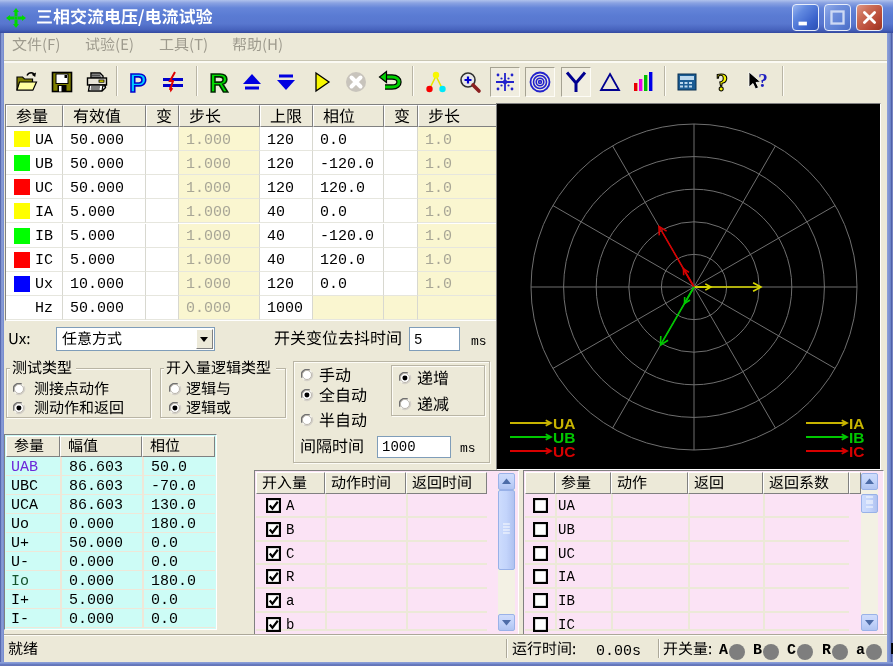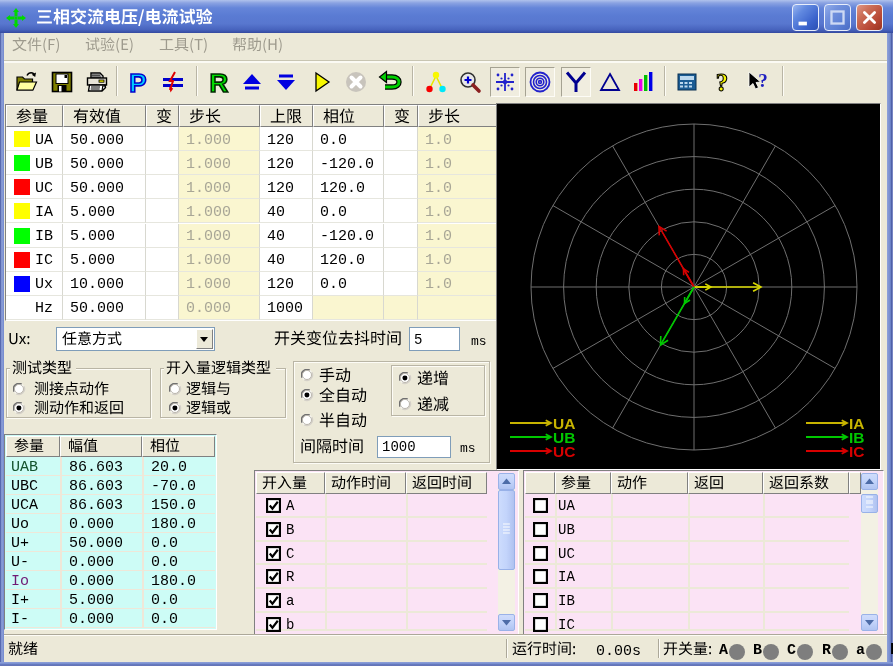--- a/index.html
+++ b/index.html
@@ -548,35 +548,35 @@
 <svg style="position:absolute;left:68px;top:438px;overflow:visible" width="32" height="18">
       <path transform="translate(0,13)" d="M3.0 -12.6H3.9V1.2H3.0ZM1.0 -9.8H5.5V-8.7H1.9V-1.9H1.0ZM5.1 -9.8H6.0V-3.1Q6.0 -2.8 5.9 -2.6Q5.8 -2.4 5.6 -2.2Q5.4 -2.1 5.2 -2.1Q4.9 -2.0 4.5 -2.0Q4.5 -2.2 4.4 -2.5Q4.3 -2.8 4.2 -3.0Q4.5 -3.0 4.7 -3.0Q4.9 -3.0 5.0 -3.0Q5.1 -3.0 5.1 -3.2ZM6.5 -11.8H14.3V-10.9H6.5ZM8.2 -8.9V-7.2H12.5V-8.9ZM7.2 -9.8H13.5V-6.3H7.2ZM7.1 -2.7H13.7V-1.8H7.1ZM7.0 -0.2H13.7V0.7H7.0ZM6.6 -5.1H14.1V1.2H13.0V-4.2H7.6V1.2H6.6ZM9.7 -4.7H10.7V0.4H9.7Z M19.9 -11.1H28.9V-10.1H19.9ZM19.3 -0.2H29.4V0.8H19.3ZM20.7 -8.7H28.0V0.1H27.0V-7.8H21.8V0.1H20.7ZM21.4 -6.5H27.2V-5.7H21.4ZM21.4 -4.4H27.4V-3.6H21.4ZM21.4 -2.3H27.3V-1.5H21.4ZM24.0 -12.6 25.2 -12.5Q25.1 -11.8 24.9 -11.0Q24.7 -10.2 24.6 -9.5Q24.4 -8.8 24.2 -8.3L23.3 -8.4Q23.4 -8.9 23.5 -9.7Q23.7 -10.4 23.8 -11.2Q23.9 -12.0 24.0 -12.6ZM19.0 -12.6 20.0 -12.3Q19.5 -11.0 18.9 -9.8Q18.3 -8.5 17.6 -7.4Q16.9 -6.3 16.1 -5.5Q16.1 -5.6 15.9 -5.8Q15.8 -6.0 15.7 -6.2Q15.6 -6.5 15.5 -6.6Q16.2 -7.3 16.8 -8.3Q17.5 -9.3 18.0 -10.3Q18.6 -11.4 19.0 -12.6ZM17.4 -8.7 18.4 -9.7 18.4 -9.7V1.2H17.4Z" fill="#000"></path>
     </svg>
 <div class="abs" style="left:142px;top:436px;width:73px;height:21px;background:#ece9d8;border:1px solid #fff;border-right-color:#808080;border-bottom-color:#808080"></div>
 <svg style="position:absolute;left:150px;top:438px;overflow:visible" width="32" height="18">
       <path transform="translate(0,13)" d="M7.6 -8.1H13.3V-7.1H7.6ZM7.7 -4.5H13.3V-3.5H7.7ZM7.7 -0.9H13.3V0.2H7.7ZM7.1 -11.7H13.9V1.1H12.8V-10.7H8.2V1.1H7.1ZM0.8 -9.4H6.5V-8.3H0.8ZM3.2 -12.6H4.3V1.2H3.2ZM3.2 -8.7 3.9 -8.5Q3.7 -7.6 3.4 -6.6Q3.1 -5.6 2.7 -4.7Q2.3 -3.8 1.9 -3.0Q1.5 -2.2 1.0 -1.6Q0.9 -1.8 0.8 -2.1Q0.6 -2.4 0.4 -2.6Q0.8 -3.1 1.3 -3.8Q1.7 -4.5 2.0 -5.4Q2.4 -6.2 2.7 -7.0Q3.0 -7.9 3.2 -8.7ZM4.2 -7.1Q4.4 -6.9 4.7 -6.5Q5.0 -6.2 5.4 -5.8Q5.8 -5.3 6.1 -5.0Q6.4 -4.6 6.5 -4.4L5.8 -3.5Q5.7 -3.8 5.4 -4.2Q5.1 -4.6 4.8 -5.1Q4.4 -5.5 4.1 -5.9Q3.8 -6.3 3.6 -6.5Z M20.5 -9.9H28.7V-8.8H20.5ZM21.5 -7.6 22.5 -7.9Q22.7 -7.1 22.9 -6.2Q23.1 -5.3 23.2 -4.5Q23.4 -3.6 23.5 -2.9Q23.6 -2.1 23.7 -1.5L22.5 -1.2Q22.5 -1.8 22.4 -2.6Q22.3 -3.4 22.2 -4.2Q22.0 -5.1 21.9 -6.0Q21.7 -6.9 21.5 -7.6ZM26.6 -8.0 27.8 -7.8Q27.6 -6.9 27.4 -5.8Q27.2 -4.8 27.0 -3.8Q26.8 -2.7 26.6 -1.8Q26.3 -0.8 26.1 -0.1L25.1 -0.3Q25.3 -1.1 25.6 -2.0Q25.8 -3.0 26.0 -4.0Q26.2 -5.1 26.3 -6.1Q26.5 -7.1 26.6 -8.0ZM19.9 -0.5H29.3V0.6H19.9ZM23.5 -12.4 24.6 -12.7Q24.8 -12.2 25.0 -11.5Q25.3 -10.8 25.4 -10.4L24.3 -10.0Q24.2 -10.5 24.0 -11.2Q23.8 -11.9 23.5 -12.4ZM19.3 -12.5 20.4 -12.2Q19.9 -10.9 19.2 -9.7Q18.6 -8.5 17.8 -7.4Q17.0 -6.3 16.2 -5.4Q16.2 -5.6 16.0 -5.8Q15.9 -6.0 15.8 -6.2Q15.7 -6.4 15.6 -6.6Q16.3 -7.3 17.0 -8.2Q17.7 -9.2 18.3 -10.3Q18.9 -11.4 19.3 -12.5ZM17.7 -8.7 18.8 -9.8 18.8 -9.8V1.2H17.7Z" fill="#000"></path>
     </svg>
 <div class="abs" style="left:6px;top:457.0px;width:209px;height:19.0px;border-bottom:1px solid #efe7d8"></div>
 <div class="abs" style="left:60px;top:457.0px;width:2px;height:19.0px;background:#efe7d8"></div>
 <div class="abs" style="left:142px;top:457.0px;width:2px;height:19.0px;background:#efe7d8"></div>
-<div style="position:absolute;left:11px;top:460.0px;font:normal 15px 'Liberation Mono',monospace;color:#14532d;white-space:pre;line-height:1">UAB</div>
+<div style="position:absolute;left:11px;top:460.0px;font:normal 15px 'Liberation Mono',monospace;color:#6d28d9;white-space:pre;line-height:1">UAB</div>
 <div style="position:absolute;left:69px;top:460.0px;font:normal 15px 'Liberation Mono',monospace;color:#000;white-space:pre;line-height:1">86.603</div>
-<div style="position:absolute;left:151px;top:460.0px;font:normal 15px 'Liberation Mono',monospace;color:#000;white-space:pre;line-height:1">20.0</div>
+<div style="position:absolute;left:151px;top:460.0px;font:normal 15px 'Liberation Mono',monospace;color:#000;white-space:pre;line-height:1">50.0</div>
 <div class="abs" style="left:6px;top:476.0px;width:209px;height:19.0px;border-bottom:1px solid #efe7d8"></div>
 <div class="abs" style="left:60px;top:476.0px;width:2px;height:19.0px;background:#efe7d8"></div>
 <div class="abs" style="left:142px;top:476.0px;width:2px;height:19.0px;background:#efe7d8"></div>
 <div style="position:absolute;left:11px;top:479.0px;font:normal 15px 'Liberation Mono',monospace;color:#000;white-space:pre;line-height:1">UBC</div>
 <div style="position:absolute;left:69px;top:479.0px;font:normal 15px 'Liberation Mono',monospace;color:#000;white-space:pre;line-height:1">86.603</div>
 <div style="position:absolute;left:151px;top:479.0px;font:normal 15px 'Liberation Mono',monospace;color:#000;white-space:pre;line-height:1">-70.0</div>
 <div class="abs" style="left:6px;top:495.0px;width:209px;height:19.0px;border-bottom:1px solid #efe7d8"></div>
 <div class="abs" style="left:60px;top:495.0px;width:2px;height:19.0px;background:#efe7d8"></div>
 <div class="abs" style="left:142px;top:495.0px;width:2px;height:19.0px;background:#efe7d8"></div>
 <div style="position:absolute;left:11px;top:498.0px;font:normal 15px 'Liberation Mono',monospace;color:#000;white-space:pre;line-height:1">UCA</div>
 <div style="position:absolute;left:69px;top:498.0px;font:normal 15px 'Liberation Mono',monospace;color:#000;white-space:pre;line-height:1">86.603</div>
-<div style="position:absolute;left:151px;top:498.0px;font:normal 15px 'Liberation Mono',monospace;color:#000;white-space:pre;line-height:1">150.0</div>
+<div style="position:absolute;left:151px;top:498.0px;font:normal 15px 'Liberation Mono',monospace;color:#000;white-space:pre;line-height:1">130.0</div>
 <div class="abs" style="left:6px;top:514.0px;width:209px;height:19.0px;border-bottom:1px solid #efe7d8"></div>
 <div class="abs" style="left:60px;top:514.0px;width:2px;height:19.0px;background:#efe7d8"></div>
 <div class="abs" style="left:142px;top:514.0px;width:2px;height:19.0px;background:#efe7d8"></div>
 <div style="position:absolute;left:11px;top:517.0px;font:normal 15px 'Liberation Mono',monospace;color:#000;white-space:pre;line-height:1">Uo</div>
 <div style="position:absolute;left:69px;top:517.0px;font:normal 15px 'Liberation Mono',monospace;color:#000;white-space:pre;line-height:1">0.000</div>
 <div style="position:absolute;left:151px;top:517.0px;font:normal 15px 'Liberation Mono',monospace;color:#000;white-space:pre;line-height:1">180.0</div>
 <div class="abs" style="left:6px;top:533.0px;width:209px;height:19.0px;border-bottom:1px solid #efe7d8"></div>
 <div class="abs" style="left:60px;top:533.0px;width:2px;height:19.0px;background:#efe7d8"></div>
 <div class="abs" style="left:142px;top:533.0px;width:2px;height:19.0px;background:#efe7d8"></div>
 <div style="position:absolute;left:11px;top:536.0px;font:normal 15px 'Liberation Mono',monospace;color:#000;white-space:pre;line-height:1">U+</div>
@@ -584,21 +584,21 @@
 <div style="position:absolute;left:151px;top:536.0px;font:normal 15px 'Liberation Mono',monospace;color:#000;white-space:pre;line-height:1">0.0</div>
 <div class="abs" style="left:6px;top:552.0px;width:209px;height:19.0px;border-bottom:1px solid #efe7d8"></div>
 <div class="abs" style="left:60px;top:552.0px;width:2px;height:19.0px;background:#efe7d8"></div>
 <div class="abs" style="left:142px;top:552.0px;width:2px;height:19.0px;background:#efe7d8"></div>
 <div style="position:absolute;left:11px;top:555.0px;font:normal 15px 'Liberation Mono',monospace;color:#000;white-space:pre;line-height:1">U-</div>
 <div style="position:absolute;left:69px;top:555.0px;font:normal 15px 'Liberation Mono',monospace;color:#000;white-space:pre;line-height:1">0.000</div>
 <div style="position:absolute;left:151px;top:555.0px;font:normal 15px 'Liberation Mono',monospace;color:#000;white-space:pre;line-height:1">0.0</div>
 <div class="abs" style="left:6px;top:571.0px;width:209px;height:19.0px;border-bottom:1px solid #efe7d8"></div>
 <div class="abs" style="left:60px;top:571.0px;width:2px;height:19.0px;background:#efe7d8"></div>
 <div class="abs" style="left:142px;top:571.0px;width:2px;height:19.0px;background:#efe7d8"></div>
-<div style="position:absolute;left:11px;top:574.0px;font:normal 15px 'Liberation Mono',monospace;color:#701a75;white-space:pre;line-height:1">Io</div>
+<div style="position:absolute;left:11px;top:574.0px;font:normal 15px 'Liberation Mono',monospace;color:#14532d;white-space:pre;line-height:1">Io</div>
 <div style="position:absolute;left:69px;top:574.0px;font:normal 15px 'Liberation Mono',monospace;color:#000;white-space:pre;line-height:1">0.000</div>
 <div style="position:absolute;left:151px;top:574.0px;font:normal 15px 'Liberation Mono',monospace;color:#000;white-space:pre;line-height:1">180.0</div>
 <div class="abs" style="left:6px;top:590.0px;width:209px;height:19.0px;border-bottom:1px solid #efe7d8"></div>
 <div class="abs" style="left:60px;top:590.0px;width:2px;height:19.0px;background:#efe7d8"></div>
 <div class="abs" style="left:142px;top:590.0px;width:2px;height:19.0px;background:#efe7d8"></div>
 <div style="position:absolute;left:11px;top:593.0px;font:normal 15px 'Liberation Mono',monospace;color:#000;white-space:pre;line-height:1">I+</div>
 <div style="position:absolute;left:69px;top:593.0px;font:normal 15px 'Liberation Mono',monospace;color:#000;white-space:pre;line-height:1">5.000</div>
 <div style="position:absolute;left:151px;top:593.0px;font:normal 15px 'Liberation Mono',monospace;color:#000;white-space:pre;line-height:1">0.0</div>
 <div class="abs" style="left:6px;top:609.0px;width:209px;height:19.0px;border-bottom:1px solid #efe7d8"></div>
 <div class="abs" style="left:60px;top:609.0px;width:2px;height:19.0px;background:#efe7d8"></div>

